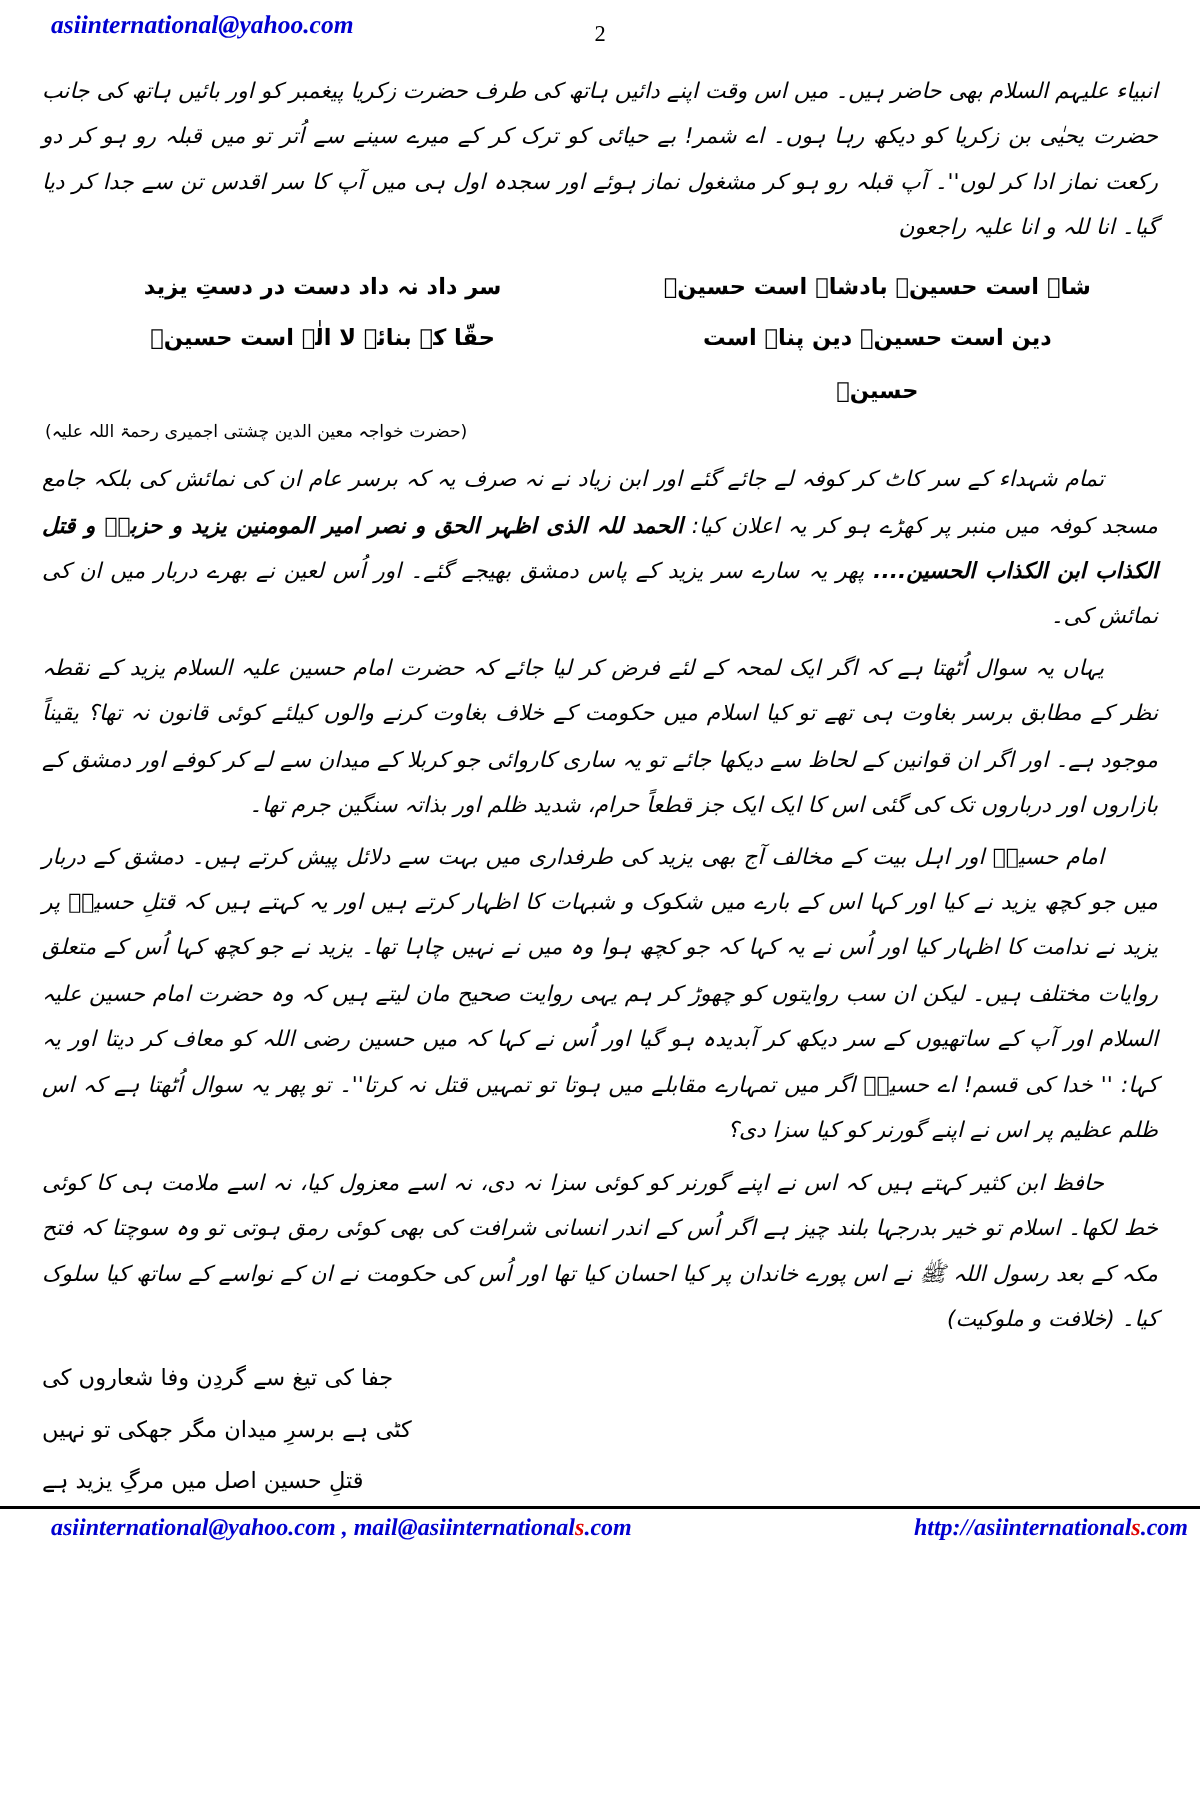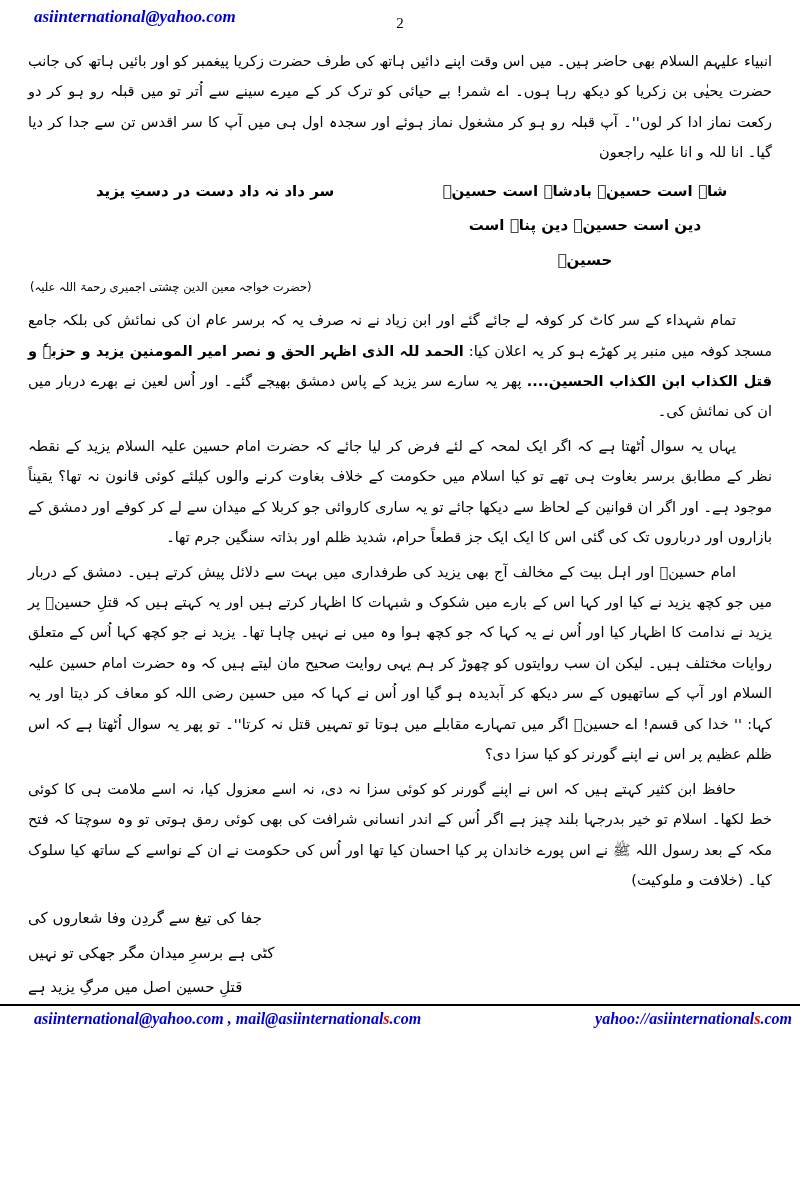--- a/index.html
+++ b/index.html
@@ -33,20 +33,21 @@
   .page-number {
     text-align: center; padding-top: 11px;
     font-family: "Liberation Serif", serif;
     font-size: 15px; color: #000;
   }
   .urdu { direction: rtl; color: #000; font-family: "DejaVu Sans", sans-serif; }
   .para {
     font-size: 14.5px; line-height: 2.1;
     text-align: justify;
     margin: 4px 0;
+    font-style: italic;
   }
   .para.indent { text-indent: 36px; }
   .arabic-seg { font-weight: bold; }
   .couplet {
     display: grid; grid-template-columns: 1fr 1fr;
     column-gap: 85px;
     width: 88%; margin: 6px auto 0 auto;
     font-weight: bold; font-size: 15px; line-height: 2.3;
     text-align: center;
   }
@@ -93,20 +94,21 @@
       <span class="header-email">asiinternational@yahoo.com</span>
       <div class="page-number">2</div>
     </div>
 
     <p class="urdu para">انبیاء علیہم السلام بھی حاضر ہیں۔ میں اس وقت اپنے دائیں ہاتھ کی طرف حضرت زکریا پیغمبر کو اور بائیں ہاتھ کی جانب حضرت یحیٰی بن زکریا کو دیکھ رہا ہوں۔ اے شمر! بے حیائی کو ترک کر کے میرے سینے سے اُتر تو میں قبلہ رو ہو کر دو رکعت نماز ادا کر لوں''۔ آپ قبلہ رو ہو کر مشغول نماز ہوئے اور سجدہ اول ہی میں آپ کا سر اقدس تن سے جدا کر دیا گیا۔ انا للہ و انا علیہ راجعون</p>
 
     <div class="urdu couplet">
       <div>شاہ است حسینؑ بادشاہ است حسینؑ</div>
       <div>سر داد نہ داد دست در دستِ یزید</div>
       <div>دین است حسینؑ دین پناہ است حسینؑ</div>
+      <div>حقّا کہ بنائے لا الٰہ است حسینؑ</div>
     </div>
     <div class="urdu attribution">(حضرت خواجہ معین الدین چشتی اجمیری رحمۃ اللہ علیہ)</div>
 
     <p class="urdu para indent"><span>تمام شہداء کے سر کاٹ کر کوفہ لے جائے گئے اور ابن زیاد نے نہ صرف یہ کہ برسر عام ان کی نمائش کی بلکہ جامع مسجد کوفہ میں منبر پر کھڑے ہو کر یہ اعلان کیا: </span><span class="arabic-seg">الحمد للہ الذی اظہر الحق و نصر امیر المومنین یزید و حزبہٗ و قتل الکذاب ابن الکذاب الحسین....</span><span> پھر یہ سارے سر یزید کے پاس دمشق بھیجے گئے۔ اور اُس لعین نے بھرے دربار میں ان کی نمائش کی۔</span></p>
 
     <p class="urdu para indent">یہاں یہ سوال اُٹھتا ہے کہ اگر ایک لمحہ کے لئے فرض کر لیا جائے کہ حضرت امام حسین علیہ السلام یزید کے نقطہ نظر کے مطابق برسر بغاوت ہی تھے تو کیا اسلام میں حکومت کے خلاف بغاوت کرنے والوں کیلئے کوئی قانون نہ تھا؟ یقیناً موجود ہے۔ اور اگر ان قوانین کے لحاظ سے دیکھا جائے تو یہ ساری کاروائی جو کربلا کے میدان سے لے کر کوفے اور دمشق کے بازاروں اور درباروں تک کی گئی اس کا ایک ایک جز قطعاً حرام، شدید ظلم اور بذاتہ سنگین جرم تھا۔</p>
 
     <p class="urdu para indent">امام حسینؑ اور اہل بیت کے مخالف آج بھی یزید کی طرفداری میں بہت سے دلائل پیش کرتے ہیں۔ دمشق کے دربار میں جو کچھ یزید نے کیا اور کہا اس کے بارے میں شکوک و شبہات کا اظہار کرتے ہیں اور یہ کہتے ہیں کہ قتلِ حسینؑ پر یزید نے ندامت کا اظہار کیا اور اُس نے یہ کہا کہ جو کچھ ہوا وہ میں نے نہیں چاہا تھا۔ یزید نے جو کچھ کہا اُس کے متعلق روایات مختلف ہیں۔ لیکن ان سب روایتوں کو چھوڑ کر ہم یہی روایت صحیح مان لیتے ہیں کہ وہ حضرت امام حسین علیہ السلام اور آپ کے ساتھیوں کے سر دیکھ کر آبدیدہ ہو گیا اور اُس نے کہا کہ میں حسین رضی اللہ کو معاف کر دیتا اور یہ کہا: '' خدا کی قسم! اے حسینؑ اگر میں تمہارے مقابلے میں ہوتا تو تمہیں قتل نہ کرتا''۔ تو پھر یہ سوال اُٹھتا ہے کہ اس ظلم عظیم پر اس نے اپنے گورنر کو کیا سزا دی؟</p>
 
     <p class="urdu para indent">حافظ ابن کثیر کہتے ہیں کہ اس نے اپنے گورنر کو کوئی سزا نہ دی، نہ اسے معزول کیا، نہ اسے ملامت ہی کا کوئی خط لکھا۔ اسلام تو خیر بدرجہا بلند چیز ہے اگر اُس کے اندر انسانی شرافت کی بھی کوئی رمق ہوتی تو وہ سوچتا کہ فتح مکہ کے بعد رسول اللہ ﷺ نے اس پورے خاندان پر کیا احسان کیا تھا اور اُس کی حکومت نے ان کے نواسے کے ساتھ کیا سلوک کیا۔ (خلافت و ملوکیت)</p>
@@ -124,15 +126,15 @@
 
     <div class="urdu org-name">انجمن سرفروشانِ اسلام، انٹرنیشنل</div>
   </div>
 
   <hr class="rule">
 
   <div class="footer">
     <span>
       <span class="seg">asiinternational@yahoo.com</span><span> , </span><span class="seg"><span>mail@asiinternational</span><span class="red">s</span><span>.com</span></span>
     </span>
-    <span class="seg"><span>yahoo://asiinternational</span><span class="red">s</span><span>.com</span></span>
+    <span class="seg"><span>http://asiinternational</span><span class="red">s</span><span>.com</span></span>
   </div>
 </div>
 
 </body></html>

